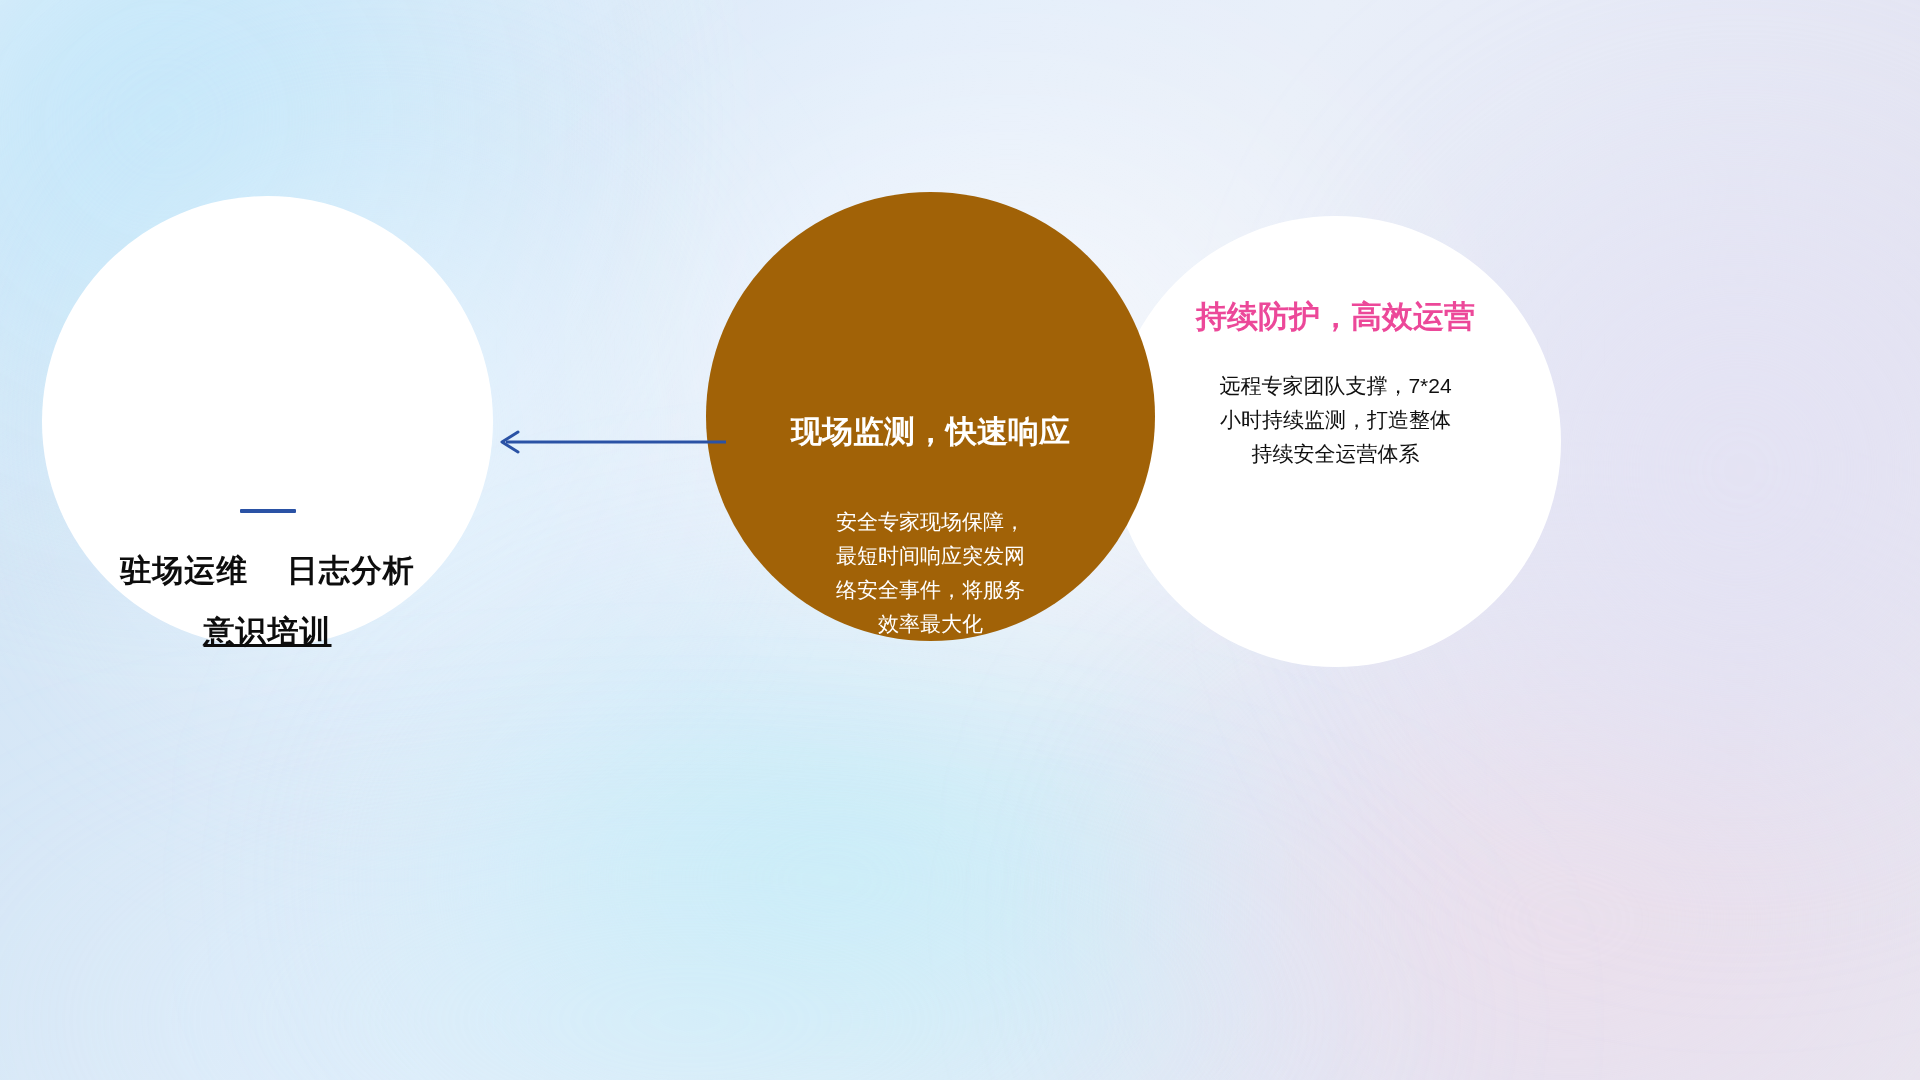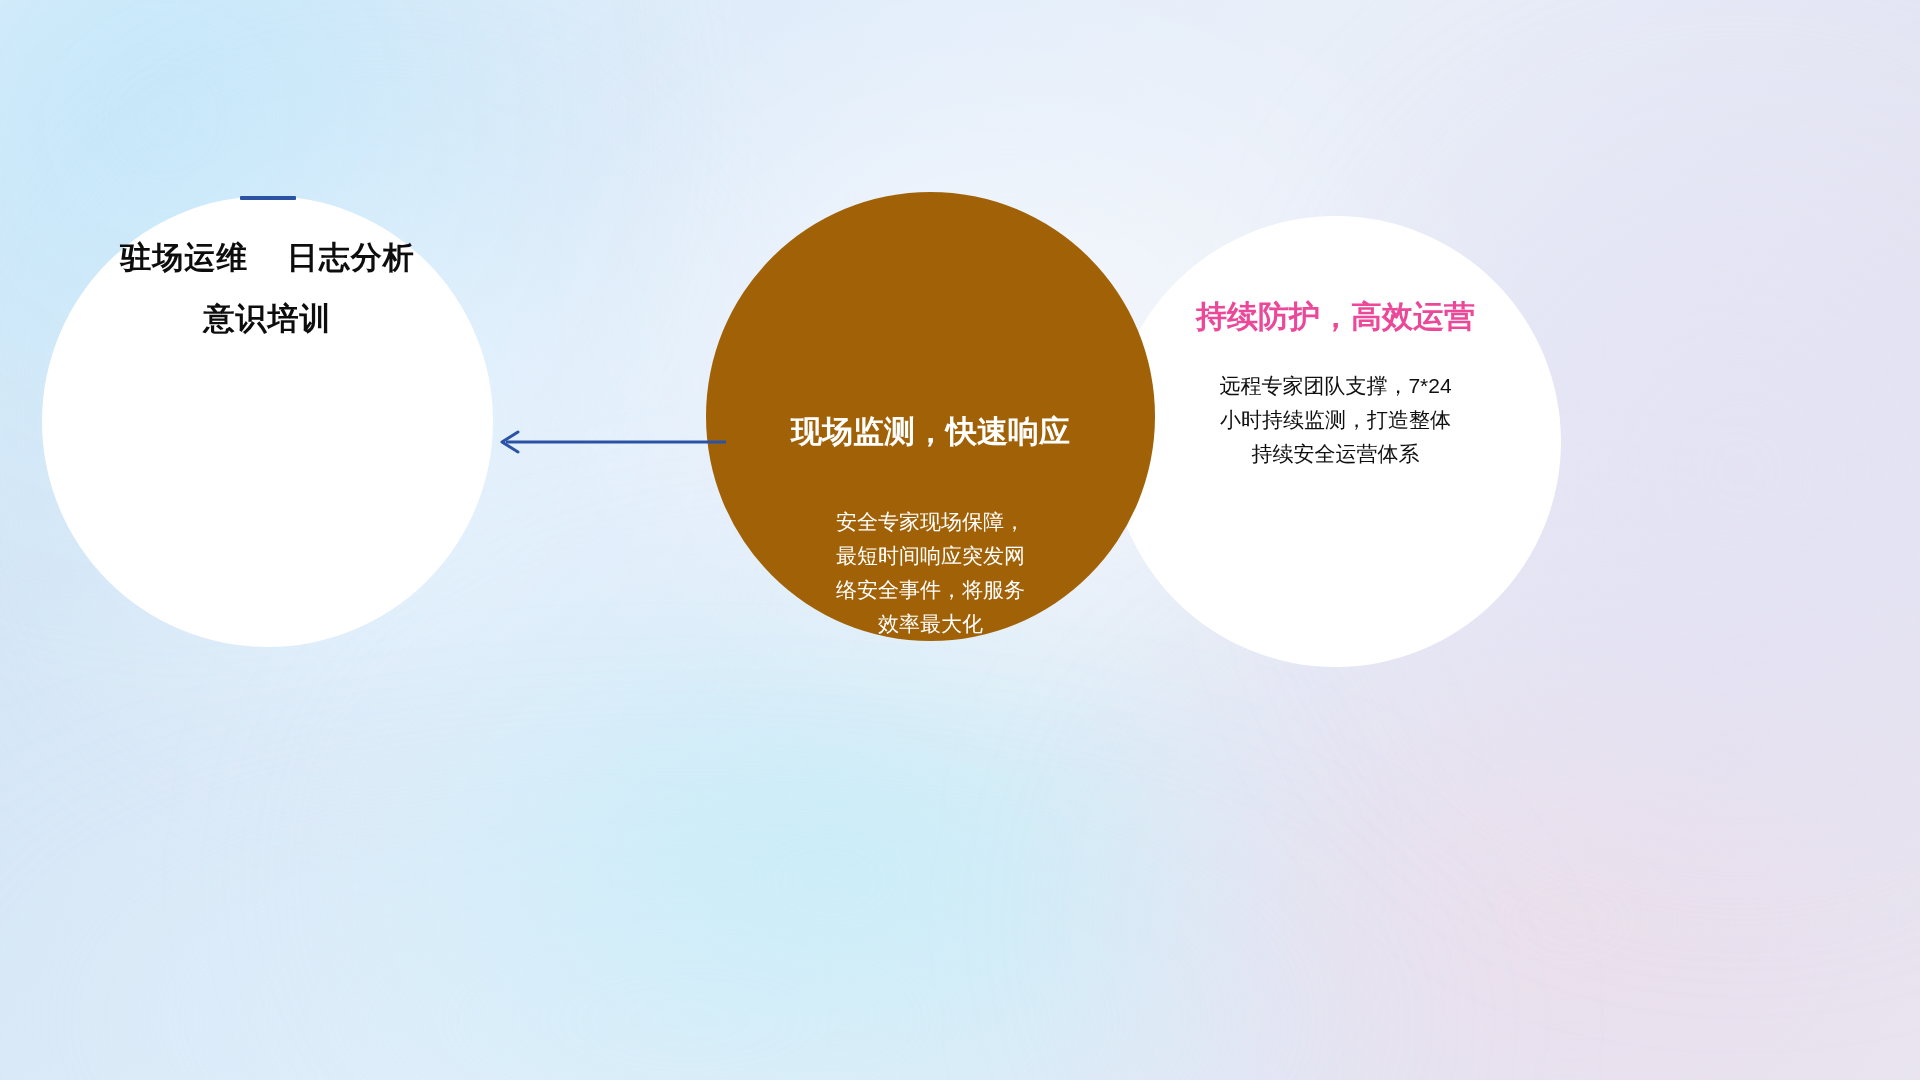--- a/index.html
+++ b/index.html
@@ -88,21 +88,21 @@
   }
   .circle-left {
     left: 42px;
     top: 196px;
     width: 451px;
     height: 451px;
     background: #ffffff;
     display: flex;
     flex-direction: column;
     align-items: center;
-    justify-content: flex-start;
+    justify-content: flex-end;
   }
   .circle-mid {
     left: 706px;
     top: 192px;
     width: 449px;
     height: 449px;
     background: #a16207;
     display: flex;
     flex-direction: column;
     align-items: center;
@@ -133,21 +133,21 @@
   .kw-line {
     font-size: 31px;
     font-weight: bold;
     color: #0d0d0d;
     letter-spacing: 1px;
     line-height: 1.0;
     margin: 0 0 30px 0;
     white-space: pre;
     text-align: center;
   }
-  .kw-line:last-child { margin-bottom: 15px; }
+  .kw-line:last-child { margin-bottom: 0; text-decoration: underline; }
 
   
   .c-title {
     font-size: 31px;
     font-weight: bold;
     line-height: 1.1;
     text-align: center;
     white-space: nowrap;
   }
   .circle-mid .c-title {

